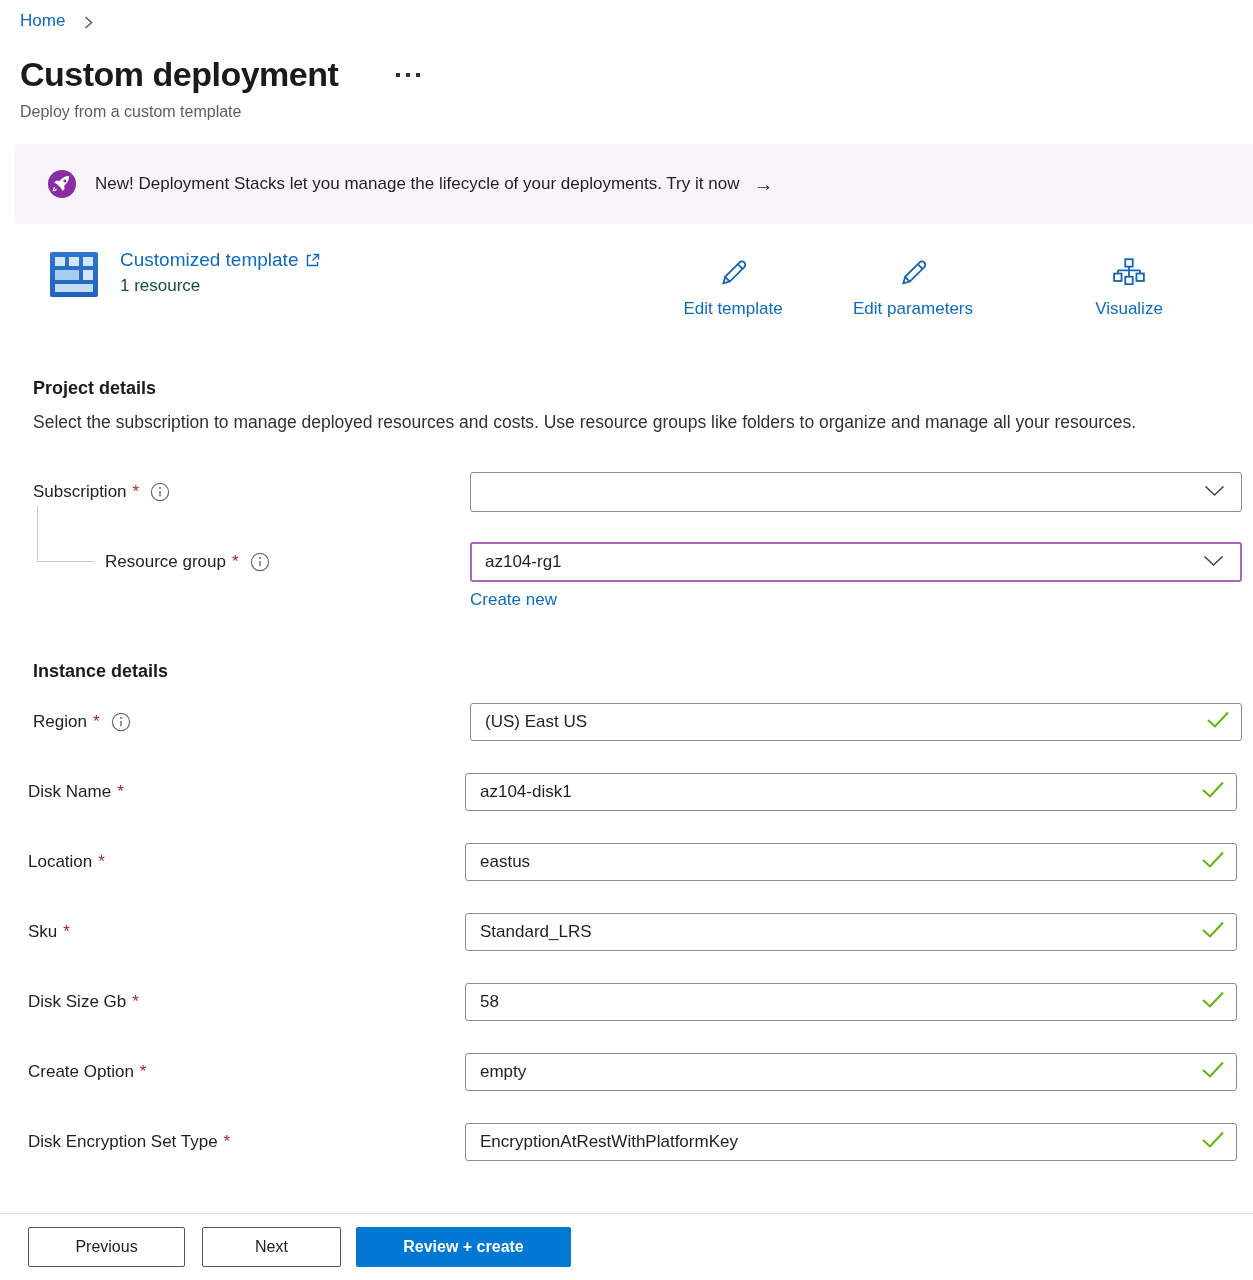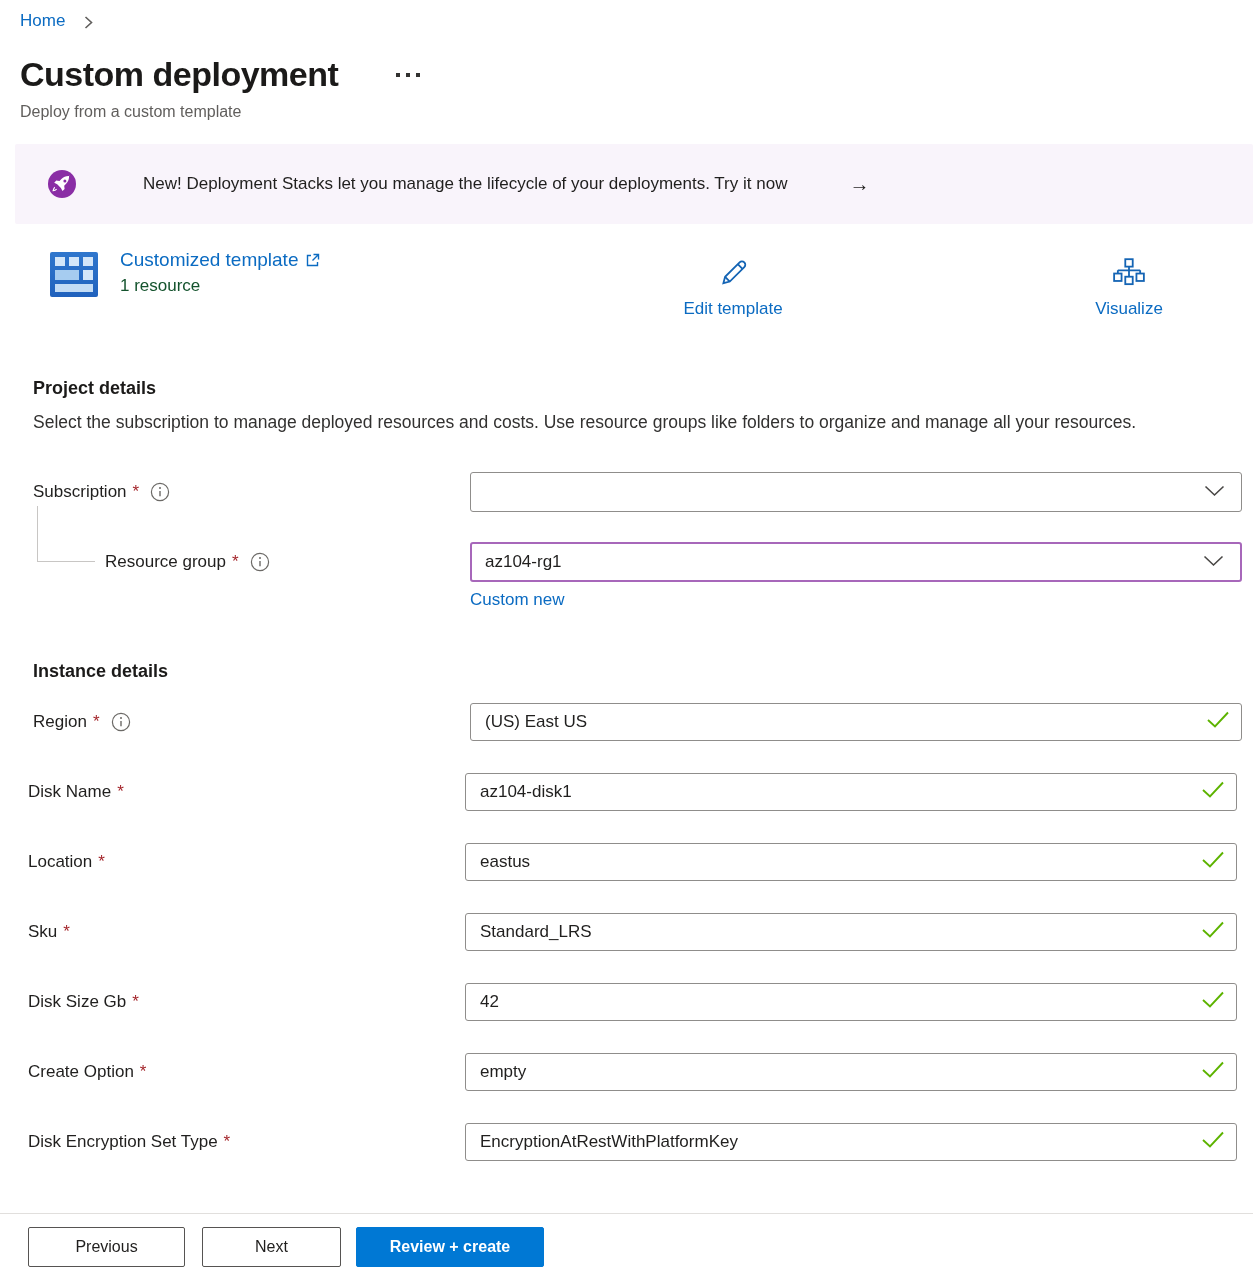--- a/index.html
+++ b/index.html
@@ -20,21 +20,21 @@
   .title-row { margin: 22px 0 0 20px; display: flex; align-items: center; }
   h1.page-title { font-size: 34px; font-weight: 700; color: #1b1a19; letter-spacing: -0.5px; }
   .ellipsis-menu { margin-left: 52px; display: flex; gap: 6px; cursor: pointer; padding: 6px; }
   .ellipsis-menu i { width: 4px; height: 4px; background: #323130; display: block; }
   .subtitle { margin: 9px 0 0 20px; font-size: 16px; color: #605e5c; }
 
   
   .banner {
     margin: 23px 0 0 15px; width: 1238px; height: 80px;
     background: #f9f4fb; border-radius: 2px;
-    display: flex; align-items: center; padding-left: 33px; gap: 48px;
+    display: flex; align-items: center; padding-left: 33px;
   }
   .rocket-badge { width: 28px; height: 28px; flex: 0 0 28px; }
   .banner-text { margin-left: 19px; font-size: 17px; color: #201f1e; cursor: pointer; }
   .banner-arrow { margin-left: 14px; font-size: 20px; color: #201f1e; cursor: pointer; line-height: 1; }
 
   
   .template-row { position: relative; margin-top: 23px; height: 84px; }
   .template-meta { position: absolute; left: 50px; top: 2px; display: flex; }
   .template-icon { width: 48px; height: 45px; margin-top: 3px; }
   .template-texts { margin-left: 22px; }
@@ -90,21 +90,21 @@
     display: flex; align-items: center; padding-left: 28px;
   }
   .btn {
     height: 40px; border-radius: 2px; font-size: 16px;
     display: inline-flex; align-items: center; justify-content: center;
     cursor: pointer; font-family: inherit;
   }
   .btn-secondary { background: #fff; border: 1px solid #565452; color: #201f1e; }
   .btn-previous { width: 157px; }
   .btn-next { width: 139px; margin-left: 17px; }
-  .btn-primary { width: 188px; margin-left: 15px; background: #0078d4; border: 1px solid #0078d4; color: #fff; font-weight: 700; }
+  .btn-primary { width: 215px; margin-left: 15px; background: #0078d4; border: 1px solid #0078d4; color: #fff; font-weight: 700; }
 </style>
 </head>
 <body>
 
 <div class="page">
 
   
   <div class="breadcrumb">
     <a>Home</a>
     <span class="crumb-chev">
@@ -169,20 +169,29 @@
 
     <div class="tpl-action act-1">
       <div class="a-icon">
         <svg width="32" height="32" viewBox="0 0 30 30">
             <path d="M6 24.5 L7.6 18.6 L21.2 5 C22.4 3.8 24.4 3.8 25.6 5 C26.8 6.2 26.8 8.2 25.6 9.4 L12 23 L6 24.5 Z" fill="none" stroke="#1464b4" stroke-width="1.7"></path>
             <path d="M19.5 6.7 L23.9 11.1 M7.6 18.6 L12 23" fill="none" stroke="#1464b4" stroke-width="1.7"></path>
           </svg>
       </div>
       <div class="a-label">Edit template</div>
     </div>
+    <div class="tpl-action act-2">
+      <div class="a-icon">
+        <svg width="32" height="32" viewBox="0 0 30 30">
+            <path d="M6 24.5 L7.6 18.6 L21.2 5 C22.4 3.8 24.4 3.8 25.6 5 C26.8 6.2 26.8 8.2 25.6 9.4 L12 23 L6 24.5 Z" fill="none" stroke="#1464b4" stroke-width="1.7"></path>
+            <path d="M19.5 6.7 L23.9 11.1 M7.6 18.6 L12 23" fill="none" stroke="#1464b4" stroke-width="1.7"></path>
+          </svg>
+      </div>
+      <div class="a-label">Edit parameters</div>
+    </div>
     <div class="tpl-action act-3">
       <div class="a-icon">
         <svg width="34" height="30" viewBox="0 0 32 28">
             <g fill="#ffffff" stroke="#1464b4" stroke-width="1.7">
               <rect x="12.5" y="1" width="7" height="7"></rect>
               <path d="M16 8 V11.5 M5.5 11.5 H26.5 M5.5 11.5 V14.5 M16 11.5 V17.5 M26.5 11.5 V14.5" fill="none"></path>
               <rect x="2" y="14.5" width="7" height="7"></rect>
               <rect x="12.5" y="17.5" width="7" height="7"></rect>
               <rect x="23" y="14.5" width="7" height="7"></rect>
             </g>
@@ -233,21 +242,21 @@
     </div>
     <div class="combo combo-focused">
       <span class="val">az104-rg1</span>
       <span class="chev-down">
         <svg width="21" height="12" viewBox="0 0 21 12">
             <path d="M1.5 1.5 L10.5 10 L19.5 1.5" fill="none" stroke="#484644" stroke-width="1.6"></path>
           </svg>
       </span>
     </div>
   </div>
-  <a class="create-new">Custom new</a>
+  <a class="create-new">Create new</a>
 
   
   <div class="section-heading h-instance">Instance details</div>
 
   <div class="form-row row-input row-first">
     <div class="frm-label">
       <span>Region</span>
         <span class="req">*</span>
       <span class="info">
         <svg width="20" height="20" viewBox="0 0 20 20">
@@ -311,21 +320,21 @@
       </span>
     </div>
   </div>
 
   <div class="form-row row-input row-gap">
     <div class="frm-label">
       <span>Disk Size Gb</span>
         <span class="req">*</span>
     </div>
     <div class="textbox">
-      <span class="val">42</span>
+      <span class="val">58</span>
       <span class="valid-check">
         <svg width="24" height="17" viewBox="0 0 24 17">
             <path d="M2 9 L9 15.5 L22 1.5" fill="none" stroke="#5db300" stroke-width="1.9"></path>
           </svg>
       </span>
     </div>
   </div>
 
   <div class="form-row row-input row-gap">
     <div class="frm-label">

